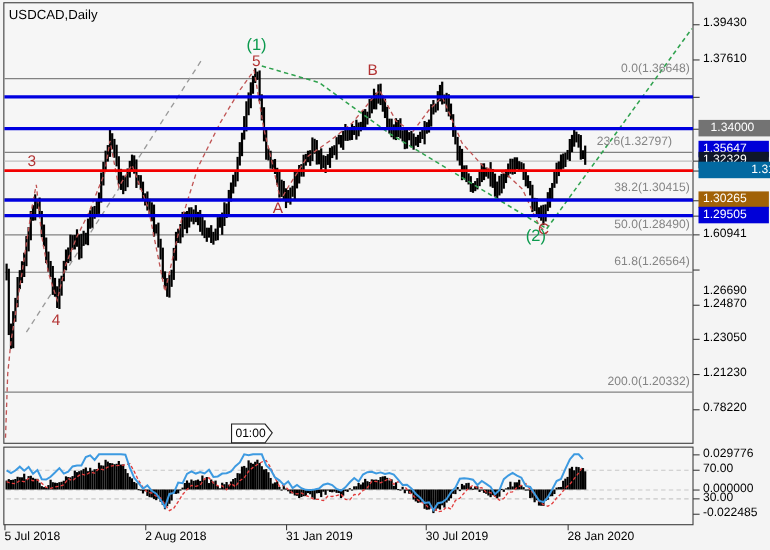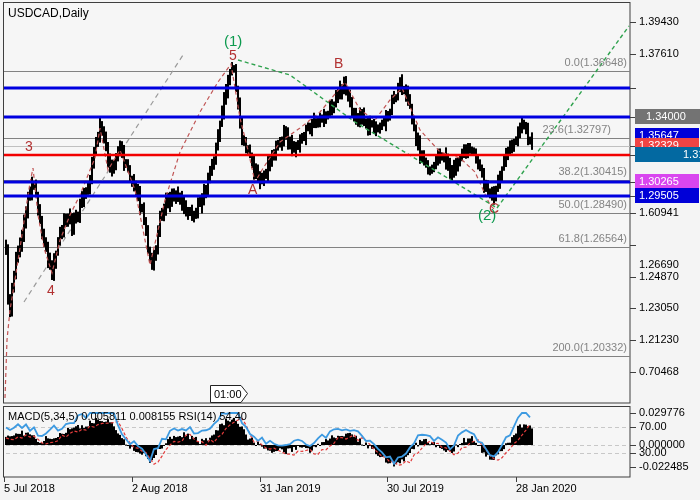--- a/index.html
+++ b/index.html
@@ -599,21 +599,20 @@
       <line x1="4.5" y1="477" x2="4.5" y2="482" stroke="#3f3f3f" stroke-width="1"></line>
       <line x1="132.5" y1="477" x2="132.5" y2="482" stroke="#3f3f3f" stroke-width="1"></line>
       <line x1="260.5" y1="477" x2="260.5" y2="482" stroke="#3f3f3f" stroke-width="1"></line>
       <line x1="387.5" y1="477" x2="387.5" y2="482" stroke="#3f3f3f" stroke-width="1"></line>
       <line x1="516.5" y1="477" x2="516.5" y2="482" stroke="#3f3f3f" stroke-width="1"></line>
       <polygon points="210.5,385.5 241,385.5 247.5,393.5 241,402.5 210.5,402.5" fill="#ffffff" stroke="#222" stroke-width="1"></polygon>
     </svg>
   <div id="main-hit" class="hit"></div>
   <div id="ind-hit" class="hit"></div>
   <div class="lbl symbol">USDCAD,Daily</div>
-  <div class="lbl ind-title">MACD(5,34,5) 0.005811 0.008155 RSI(14) 54.40</div>
   <div class="lbl time-tag-text">01:00</div>
   <div id="fib-labels">
       <div class="lbl fib-lbl" style="right: 73px; top: 56px;">0.0(1.36648)</div>
       <div class="lbl fib-lbl" style="right: 89px; top: 123px;">23.6(1.32797)</div>
       <div class="lbl fib-lbl" style="right: 73px; top: 165px;">38.2(1.30415)</div>
       <div class="lbl fib-lbl" style="right: 73px; top: 198px;">50.0(1.28490)</div>
       <div class="lbl fib-lbl" style="right: 73px; top: 232px;">61.8(1.26564)</div>
       <div class="lbl fib-lbl" style="right: 73px; top: 341px;">200.0(1.20332)</div>
     </div>
   <div id="wave-labels">
@@ -627,26 +626,26 @@
       <div class="lbl wave wave-big" style="left: 478px; top: 207px; color: rgb(12, 154, 78);">(2)</div>
     </div>
   <div id="price-axis">
       <div class="lbl tick-lbl" style="left: 639px; top: 15px;">1.39430</div>
       <div class="lbl tick-lbl" style="left: 639px; top: 47px;">1.37610</div>
       <div class="lbl tick-lbl" style="left: 639px; top: 206px;">1.60941</div>
       <div class="lbl tick-lbl" style="left: 639px; top: 238px; margin-top: 20px;">1.26690</div>
       <div class="lbl tick-lbl" style="left: 639px; top: 270px;">1.24870</div>
       <div class="lbl tick-lbl" style="left: 639px; top: 301px;">1.23050</div>
       <div class="lbl tick-lbl" style="left: 639px; top: 333px;">1.21230</div>
-      <div class="lbl tick-lbl" style="left: 639px; top: 365px;">0.70468</div>
+      <div class="lbl tick-lbl" style="left: 639px; top: 365px;">0.78220</div>
       <div class="lbl badge" style="top: 80px; background: rgb(0, 0, 216); margin-top: 48px;">1.35647</div>
       <div class="lbl badge" style="top: 109px; background: #737373; padding-left: 11px;">1.34000</div>
-      <div class="lbl badge" style="top: 138px; background: #ef4444;">1.32329</div>
+      <div class="lbl badge" style="top: 138px; background: #0f172a;">1.32329</div>
       <div class="lbl badge" style="top: 147px; background: #0369a1; padding-left: 48px;">1.31796</div>
-      <div class="lbl badge" style="top: 174px; background: #d946ef;">1.30265</div>
+      <div class="lbl badge" style="top: 174px; background: #a16207;">1.30265</div>
       <div class="lbl badge" style="top: 188px; background: rgb(0, 0, 216);">1.29505</div>
     </div>
   <div id="ind-axis">
       <div class="lbl tick-lbl" style="left: 639px; top: 406px;">0.029776</div>
       <div class="lbl tick-lbl" style="left: 639px; top: 420px;">70.00</div>
       <div class="lbl tick-lbl" style="left: 639px; top: 438px;">0.000000</div>
       <div class="lbl tick-lbl" style="left: 639px; top: 446px;">30.00</div>
       <div class="lbl tick-lbl" style="left: 639px; top: 460px;">-0.022485</div>
     </div>
   <div id="date-axis">

